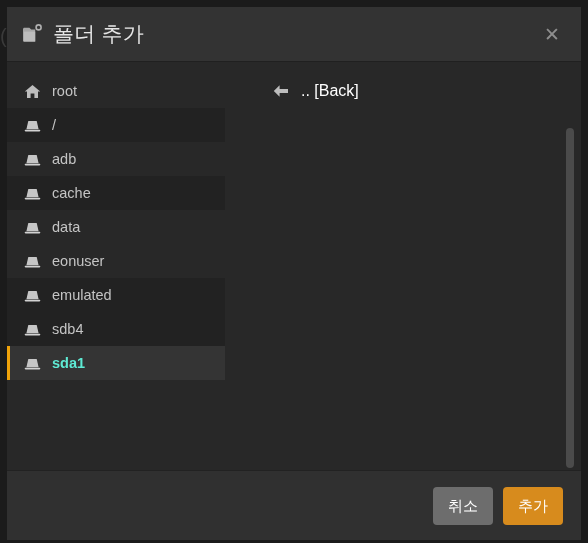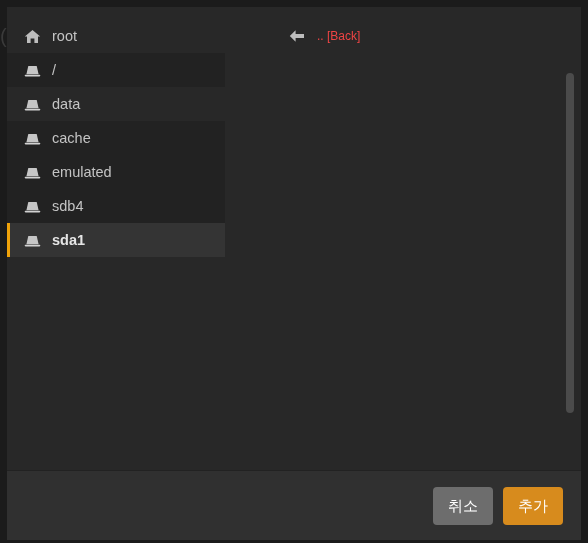--- a/index.html
+++ b/index.html
@@ -83,21 +83,20 @@
     user-select: none;
   }
 
   
   .modal-body {
     flex: 1 1 auto;
     background: #282828;
     position: relative;
     display: flex;
     overflow: hidden;
-    gap: 16px;
   }
 
   .col-left {
     width: 218px;
     min-width: 218px;
     padding-top: 12px;
     box-sizing: border-box;
   }
   .col-right {
     flex: 1 1 auto;
@@ -134,41 +133,41 @@
     margin-right: 11px;
     flex: 0 0 auto;
     display: block;
   }
   .tree-item .lbl {
     font-size: 14.5px;
     color: #c4c4c4;
     white-space: nowrap;
   }
   .tree-item.selected .lbl {
-    color: #e5e5e5;
+    color: #5eead4;
     font-weight: bold;
   }
 
   
   .back-row {
     height: 34px;
     display: flex;
     align-items: center;
     cursor: pointer;
   }
   .back-arrow {
     width: 16px;
     height: 14px;
     margin-right: 12px;
     flex: 0 0 auto;
     display: block;
   }
   .back-label {
-    font-size: 12px;
-    color: #ef4444;
+    font-size: 16px;
+    color: #ffffff;
     white-space: nowrap;
   }
 
   
   .scroll-track {
     position: absolute;
     right: 3px;
     top: 0;
     bottom: 0;
     width: 14px;
@@ -218,20 +217,31 @@
     text-align: center;
   }
 </style>
 </head>
 <body>
 
 <div class="bg-ghost">(</div>
 
 <div class="modal">
 
+  <div class="modal-header">
+    <span class="folder-icon">
+      <svg viewBox="0 0 22 20" width="22" height="20" xmlns="http://www.w3.org/2000/svg">
+        <path d="M1 5.2 C1 4.3 1.6 3.7 2.4 3.7 L7.4 3.7 L9.2 5.6 L13.2 5.6 L13.2 17.6 L1 17.6 Z" fill="#a8a8a8"></path>
+        <path d="M2.0 7.6 L13.2 7.6 L13.2 17.6 L2.0 17.6 Z" fill="#bdbdbd"></path>
+        <circle cx="16.6" cy="3.4" r="2.5" fill="none" stroke="#b0b0b0" stroke-width="1.6"></circle>
+      </svg>
+    </span>
+    <span class="modal-title">폴더 추가</span>
+    <span class="close-btn">✕</span>
+  </div>
 
   <div class="modal-body">
 
     <div class="col-left">
       <ul class="tree-list">
           <li class="tree-item">
             <span class="ico"><svg viewBox="0 0 17 15" width="17" height="15">
                 <path d="M8.5 1 L16.2 7.6 L14 7.6 L14 14 L10.4 14 L10.4 9.6 L6.6 9.6 L6.6 14 L3 14 L3 7.6 L0.8 7.6 Z" fill="#bdbdbd"></path>
               </svg></span>
             <span class="lbl">root</span>
@@ -241,28 +251,42 @@
                 <path d="M4.3 3.0 L12.7 3.0 L14.6 11.2 L2.4 11.2 Z" fill="#c6c6c6"></path>
                 <rect x="0.7" y="11.8" width="15.6" height="1.6" rx="0.8" fill="#d2d2d2"></rect>
               </svg></span>
             <span class="lbl">/</span>
           </li>
           <li class="tree-item">
             <span class="ico"><svg viewBox="0 0 17 15" width="17" height="15">
                 <path d="M4.3 3.0 L12.7 3.0 L14.6 11.2 L2.4 11.2 Z" fill="#c6c6c6"></path>
                 <rect x="0.7" y="11.8" width="15.6" height="1.6" rx="0.8" fill="#d2d2d2"></rect>
               </svg></span>
+            <span class="lbl">adb</span>
+          </li>
+          <li class="tree-item striped">
+            <span class="ico"><svg viewBox="0 0 17 15" width="17" height="15">
+                <path d="M4.3 3.0 L12.7 3.0 L14.6 11.2 L2.4 11.2 Z" fill="#c6c6c6"></path>
+                <rect x="0.7" y="11.8" width="15.6" height="1.6" rx="0.8" fill="#d2d2d2"></rect>
+              </svg></span>
+            <span class="lbl">cache</span>
+          </li>
+          <li class="tree-item">
+            <span class="ico"><svg viewBox="0 0 17 15" width="17" height="15">
+                <path d="M4.3 3.0 L12.7 3.0 L14.6 11.2 L2.4 11.2 Z" fill="#c6c6c6"></path>
+                <rect x="0.7" y="11.8" width="15.6" height="1.6" rx="0.8" fill="#d2d2d2"></rect>
+              </svg></span>
             <span class="lbl">data</span>
           </li>
-          <li class="tree-item striped">
-            <span class="ico"><svg viewBox="0 0 17 15" width="17" height="15">
-                <path d="M4.3 3.0 L12.7 3.0 L14.6 11.2 L2.4 11.2 Z" fill="#c6c6c6"></path>
-                <rect x="0.7" y="11.8" width="15.6" height="1.6" rx="0.8" fill="#d2d2d2"></rect>
-              </svg></span>
-            <span class="lbl">cache</span>
+          <li class="tree-item">
+            <span class="ico"><svg viewBox="0 0 17 15" width="17" height="15">
+                <path d="M4.3 3.0 L12.7 3.0 L14.6 11.2 L2.4 11.2 Z" fill="#c6c6c6"></path>
+                <rect x="0.7" y="11.8" width="15.6" height="1.6" rx="0.8" fill="#d2d2d2"></rect>
+              </svg></span>
+            <span class="lbl">eonuser</span>
           </li>
           <li class="tree-item striped">
             <span class="ico"><svg viewBox="0 0 17 15" width="17" height="15">
                 <path d="M4.3 3.0 L12.7 3.0 L14.6 11.2 L2.4 11.2 Z" fill="#c6c6c6"></path>
                 <rect x="0.7" y="11.8" width="15.6" height="1.6" rx="0.8" fill="#d2d2d2"></rect>
               </svg></span>
             <span class="lbl">emulated</span>
           </li>
           <li class="tree-item striped">
             <span class="ico"><svg viewBox="0 0 17 15" width="17" height="15">

